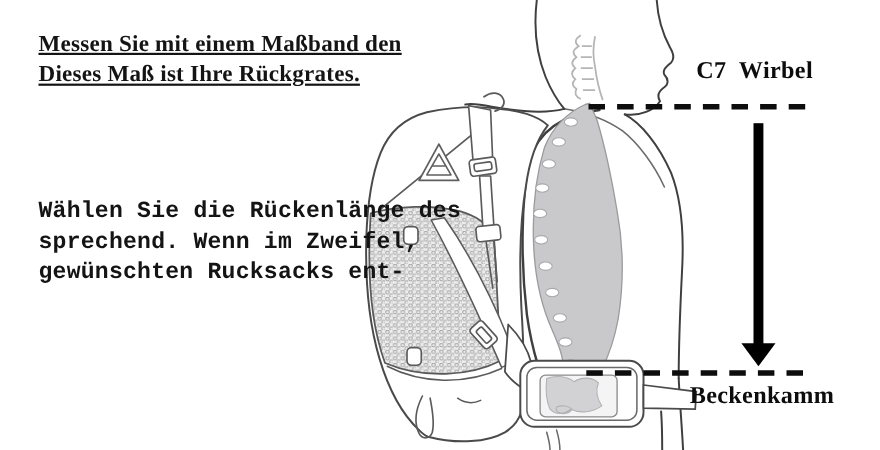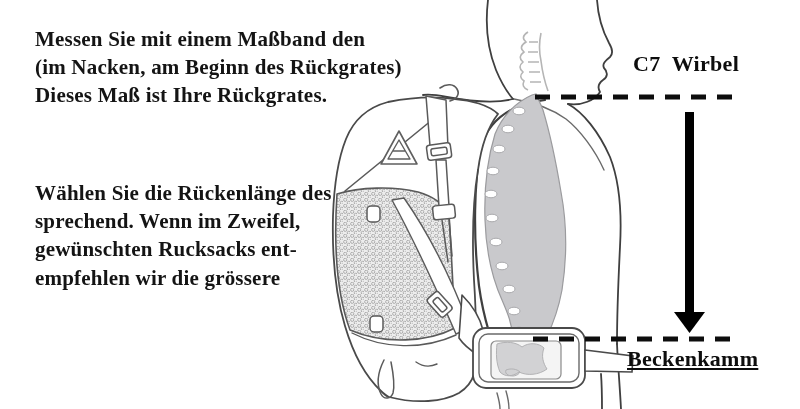--- a/index.html
+++ b/index.html
@@ -9,28 +9,28 @@
     background: #ffffff;
     font-family: "Liberation Serif", "DejaVu Serif", serif;
     color: #111111;
   }
   .figure-svg { position: absolute; left: 0; top: 0; width: 800px; height: 409px; }
   .textblock {
     position: absolute; left: 35px; width: 400px;
     font-size: 21px; font-weight: 700; line-height: 28.2px;
     letter-spacing: 0.2px; color: #141414; white-space: nowrap;
   }
-  .textblock.p1 { top: 25px; }
-  .textblock.p2 { top: 179px; }
+  .textblock.p1 { top: 25px; text-decoration: underline; }
+  .textblock.p2 { top: 179px; font-family: Liberation Mono, monospace; }
   .anno-label {
     position: absolute; font-size: 22px; font-weight: 700;
     color: #0d0d0d; white-space: pre; letter-spacing: 0.3px;
   }
   .anno-label.c7 { left: 633px; top: 51px; }
-  .anno-label.beck { left: 627px; top: 346px; text-decoration: underline; }
+  .anno-label.beck { left: 627px; top: 346px; }
 </style>
 </head>
 <body>
 
 <div class="stage">
 
   <svg class="figure-svg" viewBox="0 0 800 409" aria-hidden="true">
     <defs>
       <pattern id="meshdots" width="7" height="6" patternUnits="userSpaceOnUse">
         <rect width="7" height="6" fill="#ededed"></rect>
@@ -170,26 +170,24 @@
       <line x1="533" y1="339" x2="731" y2="339" stroke="#0d0d0d" stroke-width="5" stroke-dasharray="15 11"></line>
       <g fill="#000000">
         <rect x="685" y="112" width="9" height="203"></rect>
         <polygon points="674,312 705,312 689.5,333"></polygon>
       </g>
     </g>
   </svg>
 
   <div class="textblock p1">
     <div>Messen Sie mit einem Maßband den</div>
-    <div>(im Nacken, am Beginn des Rückgrates)</div>
     <div>Dieses Maß ist Ihre Rückgrates.</div>
   </div>
   <div class="textblock p2">
     <div>Wählen Sie die Rückenlänge des</div>
     <div>sprechend. Wenn im Zweifel,</div>
     <div>gewünschten Rucksacks ent-</div>
-    <div>empfehlen wir die grössere</div>
   </div>
 
   <div class="anno-label c7">C7  Wirbel</div>
   <div class="anno-label beck">Beckenkamm</div>
 
 </div>
 
 </body></html>

